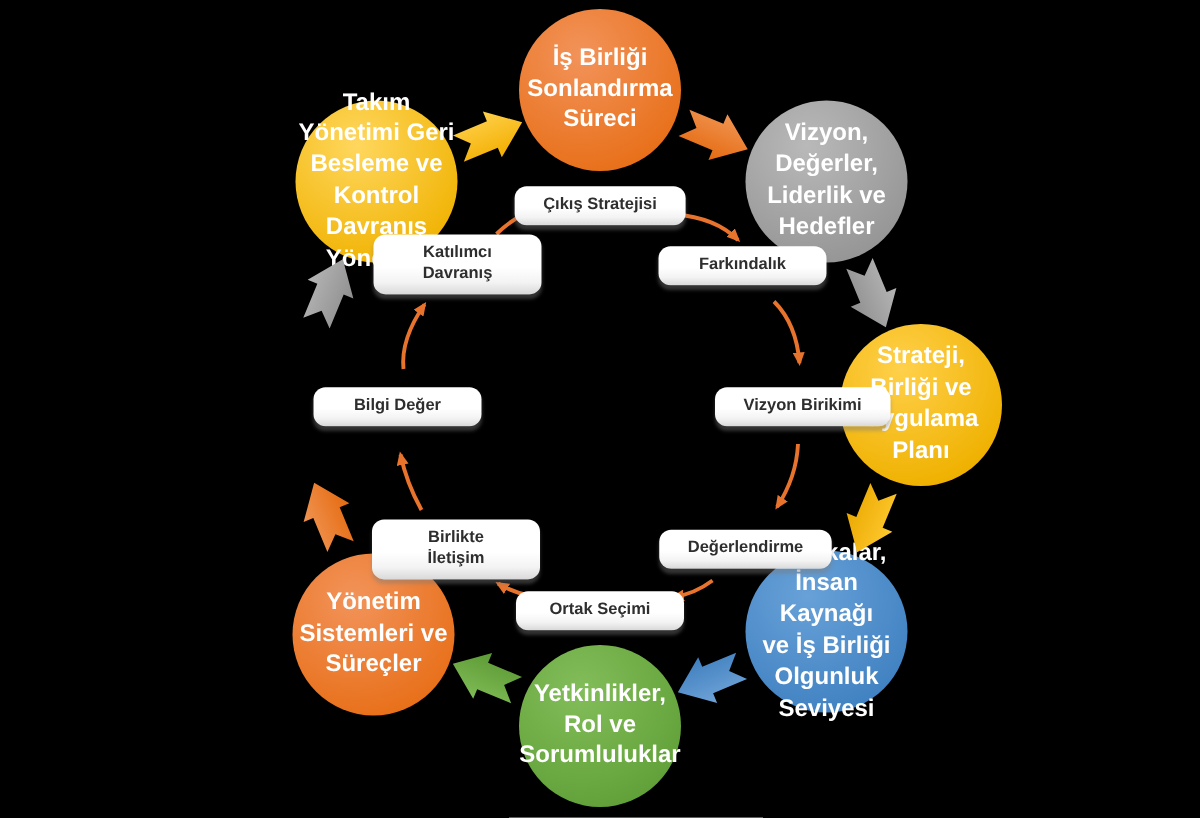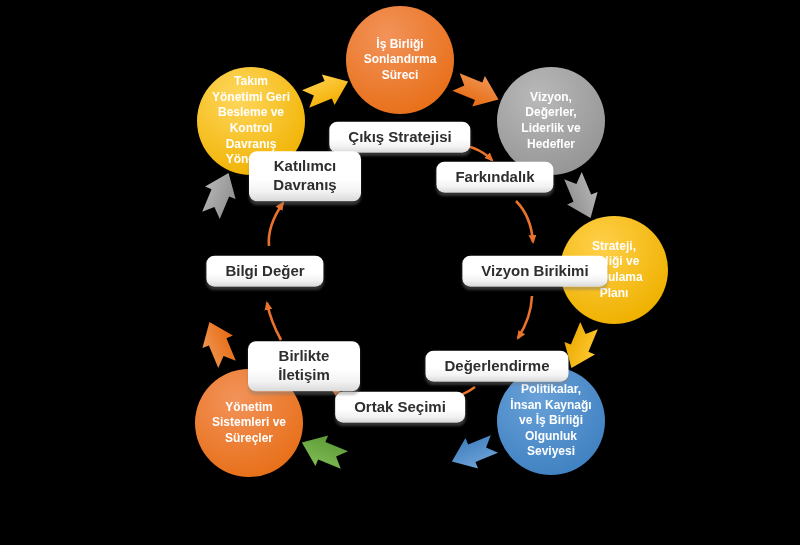--- a/index.html
+++ b/index.html
@@ -1,32 +1,32 @@
 <!DOCTYPE html>
 <html><head>
 <meta charset="utf-8">
 <style>
   html,body{margin:0;padding:0}
   #stage{position:relative;width:800px;height:545px;background:#000;font-family:"Liberation Sans",sans-serif;overflow:hidden}
-  .circle{position:absolute;width:108px;height:108px;border-radius:50%;display:flex;align-items:center;justify-content:center;text-align:center;color:#fff;font-weight:bold;font-size:12px;line-height:1.3;white-space:pre-line}
+  .circle{position:absolute;width:108px;height:108px;border-radius:50%;display:flex;align-items:center;justify-content:center;text-align:center;color:#fff;font-weight:bold;font-size:16px;line-height:1.3;white-space:pre-line}
   .orange{background:radial-gradient(circle at 38% 28%, #F2935A, #E8701A 78%)}
   .gray{background:radial-gradient(circle at 38% 28%, #B9B9B9, #969696 78%)}
   .gold{background:radial-gradient(circle at 38% 28%, #FFD04A, #EFB100 78%)}
   .yellow{background:radial-gradient(circle at 38% 28%, #FFD75E, #F1B405 78%)}
   .blue{background:radial-gradient(circle at 38% 28%, #68A1D8, #4182C2 78%)}
   .green{background:radial-gradient(circle at 38% 28%, #82BD59, #62A139 78%)}
   .n0{left:346px;top:6px}
   .n1{left:497px;top:67px}
   .n2{left:560px;top:216px}
   .n3{left:497px;top:367px}
   .n4{left:346px;top:430px}
   .n5{left:195px;top:369px}
   .n6{left:132px;top:216px}
   .n7{left:197px;top:67px}
-  .step{position:absolute;transform:translate(-50%,-50%);background:linear-gradient(180deg,#FFFFFF 55%,#F3F3F3 80%,#D9D9D9 100%);border-radius:8px;padding:6px 19px;min-width:74px;color:#2e2e2e;font-weight:bold;font-size:15px;line-height:1.25;text-align:center;white-space:pre-line;box-shadow:0 3px 2.5px rgba(125,125,125,.42)}
+  .step{position:absolute;transform:translate(-50%,-50%);background:linear-gradient(180deg,#FFFFFF 55%,#F3F3F3 80%,#D9D9D9 100%);border-radius:8px;padding:6px 19px;min-width:74px;color:#2e2e2e;font-weight:bold;font-size:11px;line-height:1.25;text-align:center;white-space:pre-line;box-shadow:0 3px 2.5px rgba(125,125,125,.42)}
   .s0{left:400px;top:137px}
   .s1{left:495px;top:177px}
   .s2{left:535px;top:271px}
   .s3{left:497px;top:366px}
   .s4{left:400px;top:407px}
   .s5{left:304px;top:366px}
   .s6{left:265px;top:271px}
   .s7{left:305px;top:176px}
   svg.layer{position:absolute;left:0;top:0}
 </style>
@@ -44,20 +44,23 @@
 Hedefler</span></div>
   <div class="circle gold n2"><span>Strateji,
 Birliği ve
 Uygulama
 Planı</span></div>
   <div class="circle blue n3"><span>Politikalar,
 İnsan Kaynağı
 ve İş Birliği
 Olgunluk
 Seviyesi</span></div>
+  <div class="circle green n4"><span>Yetkinlikler,
+Rol ve
+Sorumluluklar</span></div>
   <div class="circle orange n5"><span>Yönetim
 Sistemleri ve
 Süreçler</span></div>
   <div class="circle yellow n7"><span>Takım
 Yönetimi Geri
 Besleme ve
 Kontrol
 Davranış
 Yönetimi</span></div>
 

